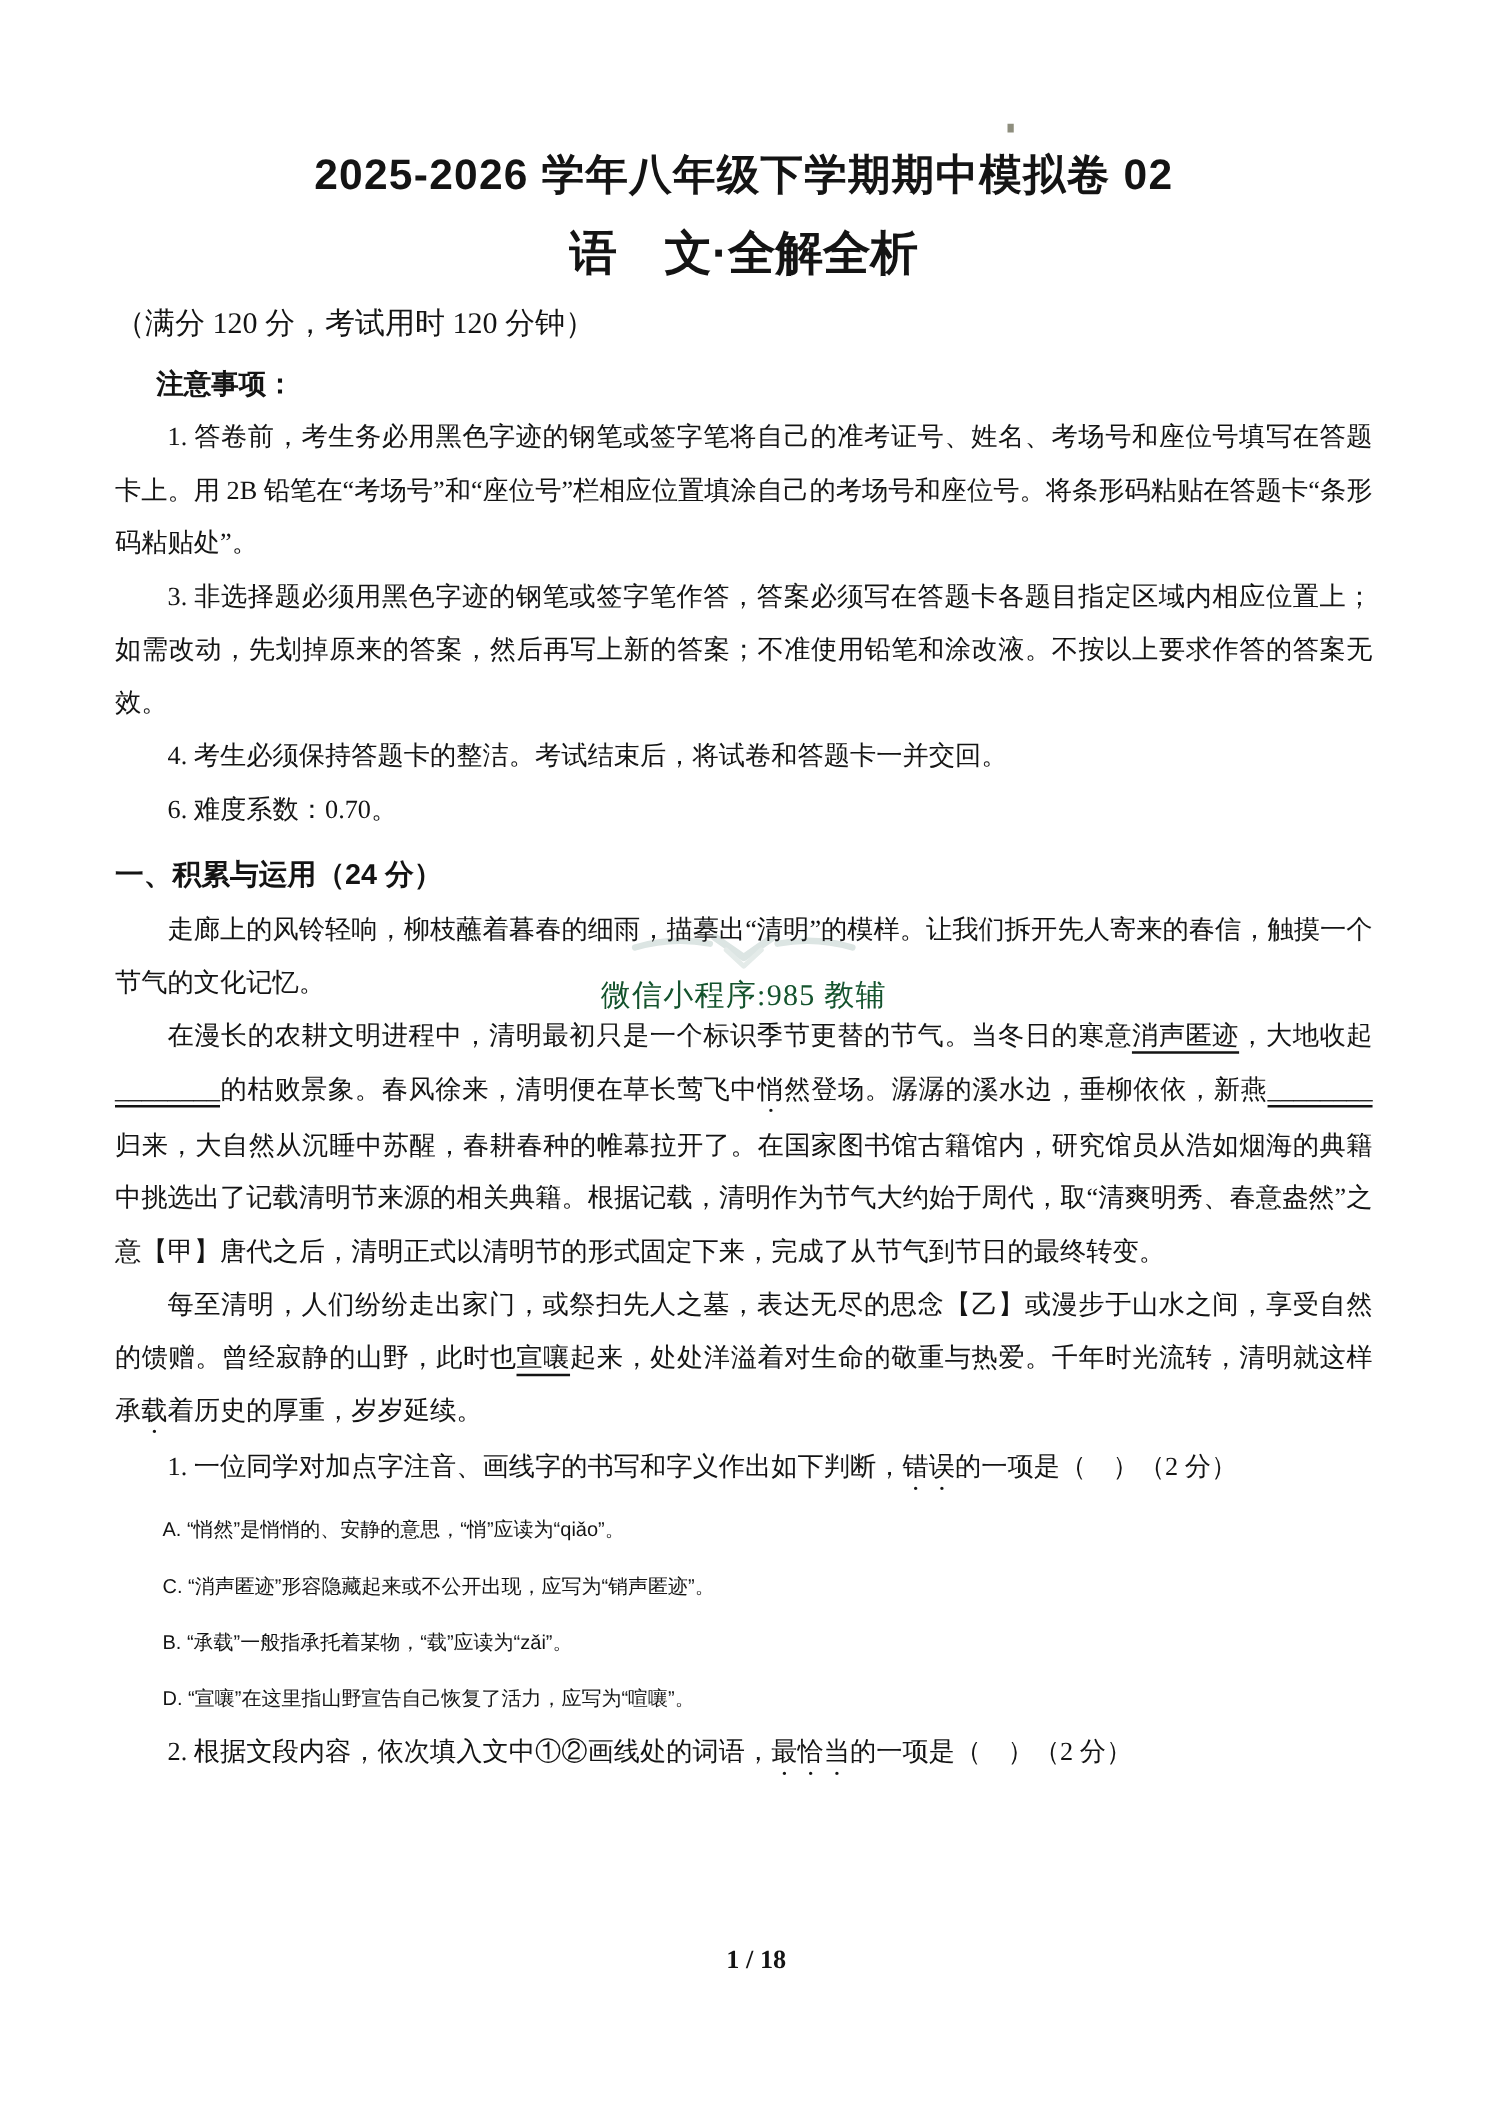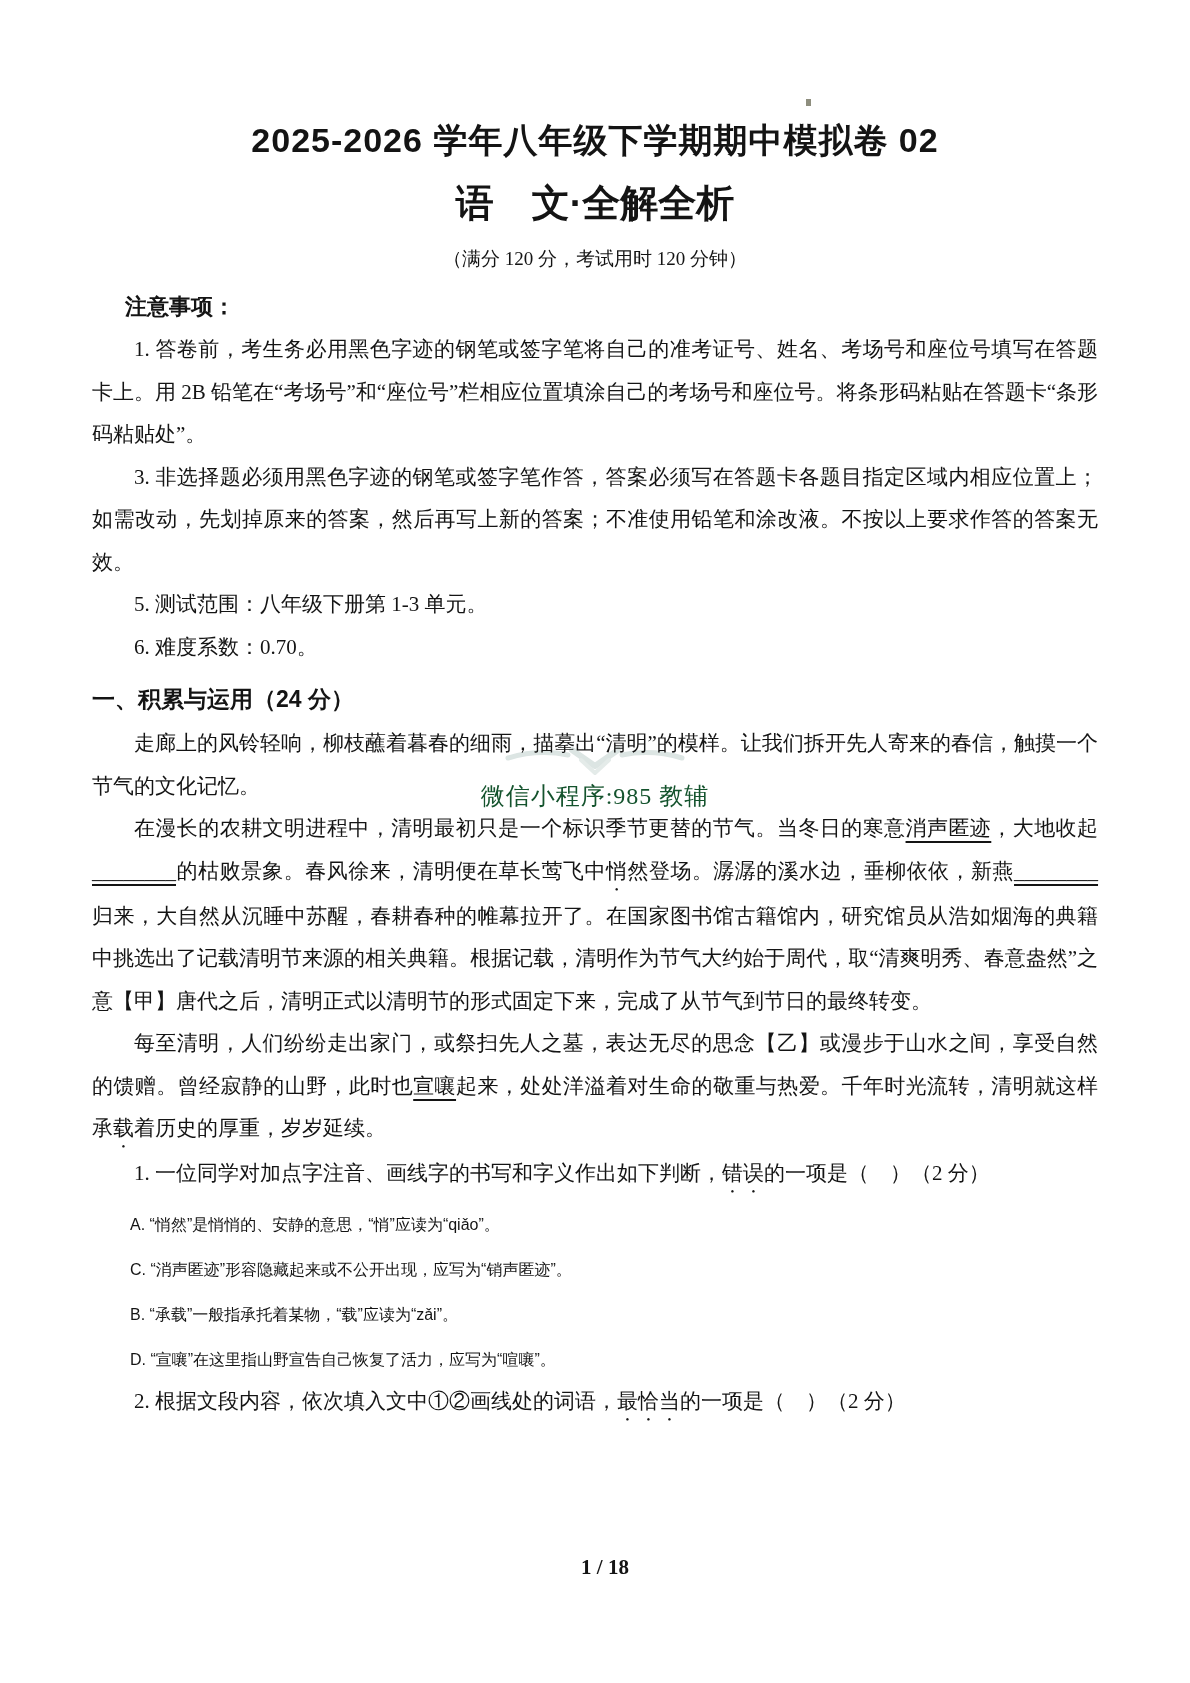--- a/index.html
+++ b/index.html
@@ -30,22 +30,22 @@
     margin: 12px 0 0;
     text-align: center;
     font-family: "Liberation Sans", "DejaVu Sans", sans-serif;
     font-weight: 700;
     font-size: 38px;
     line-height: 54px;
   }
 
   .exam-info {
     margin: 14px 0 0;
-    text-align: center;
-    font-size: 19px;
+    text-align: left;
+    font-size: 24px;
     line-height: 30px;
   }
 
   .notice-heading {
     margin: 12px 0 0;
     padding-left: 33px;
     font-size: 22px;
     font-weight: 700;
     line-height: 42px;
   }
@@ -153,21 +153,21 @@
 
   <div class="content">
 
     <h1 class="exam-title">2025-2026 学年八年级下学期期中模拟卷 02</h1>
     <h2 class="subject-title">语　文·全解全析</h2>
     <p class="exam-info">（满分 120 分，考试用时 120 分钟）</p>
 
     <p class="notice-heading">注意事项：</p>
     <p class="body-par">1. 答卷前，考生务必用黑色字迹的钢笔或签字笔将自己的准考证号、姓名、考场号和座位号填写在答题卡上。用 2B 铅笔在“考场号”和“座位号”栏相应位置填涂自己的考场号和座位号。将条形码粘贴在答题卡“条形码粘贴处”。</p>
     <p class="body-par">3. 非选择题必须用黑色字迹的钢笔或签字笔作答，答案必须写在答题卡各题目指定区域内相应位置上；如需改动，先划掉原来的答案，然后再写上新的答案；不准使用铅笔和涂改液。不按以上要求作答的答案无效。</p>
-    <p class="body-par">5. 测试范围：八年级下册第 1-3 单元。</p>
+    <p class="body-par">4. 考生必须保持答题卡的整洁。考试结束后，将试卷和答题卡一并交回。</p>
     <p class="body-par">6. 难度系数：0.70。</p>
 
     <p class="section-heading">一、积累与运用（24 分）</p>
     <p class="body-par">走廊上的风铃轻响，柳枝蘸着暮春的细雨，描摹出“清明”的模样。让我们拆开先人寄来的春信，触摸一个节气的文化记忆。</p>
 
 
     <p class="body-par"><span>在漫长的农耕文明进程中，清明最初只是一个标识季节更替的节气。当冬日的寒意</span><span class="u">消声匿迹</span><span>，大地收起</span><span class="u">________</span><span>的枯败景象。春风徐来，清明便在草长莺飞中</span><span class="dot">悄</span><span>然登场。潺潺的溪水边，垂柳依依，新燕</span><span class="u">________</span><span>归来，大自然从沉睡中苏醒，春耕春种的帷幕拉开了。在国家图书馆古籍馆内，研究馆员从浩如烟海的典籍中挑选出了记载清明节来源的相关典籍。根据记载，清明作为节气大约始于周代，取“清爽明秀、春意盎然”之意【甲】唐代之后，清明正式以清明节的形式固定下来，完成了从节气到节日的最终转变。</span></p>
 
     <p class="body-par"><span>每至清明，人们纷纷走出家门，或祭扫先人之墓，表达无尽的思念【乙】或漫步于山水之间，享受自然的馈赠。曾经寂静的山野，此时也</span><span class="u">宣嚷</span><span>起来，处处洋溢着对生命的敬重与热爱。千年时光流转，清明就这样承</span><span class="dot">载</span><span>着历史的厚重，岁岁延续。</span></p>
 

